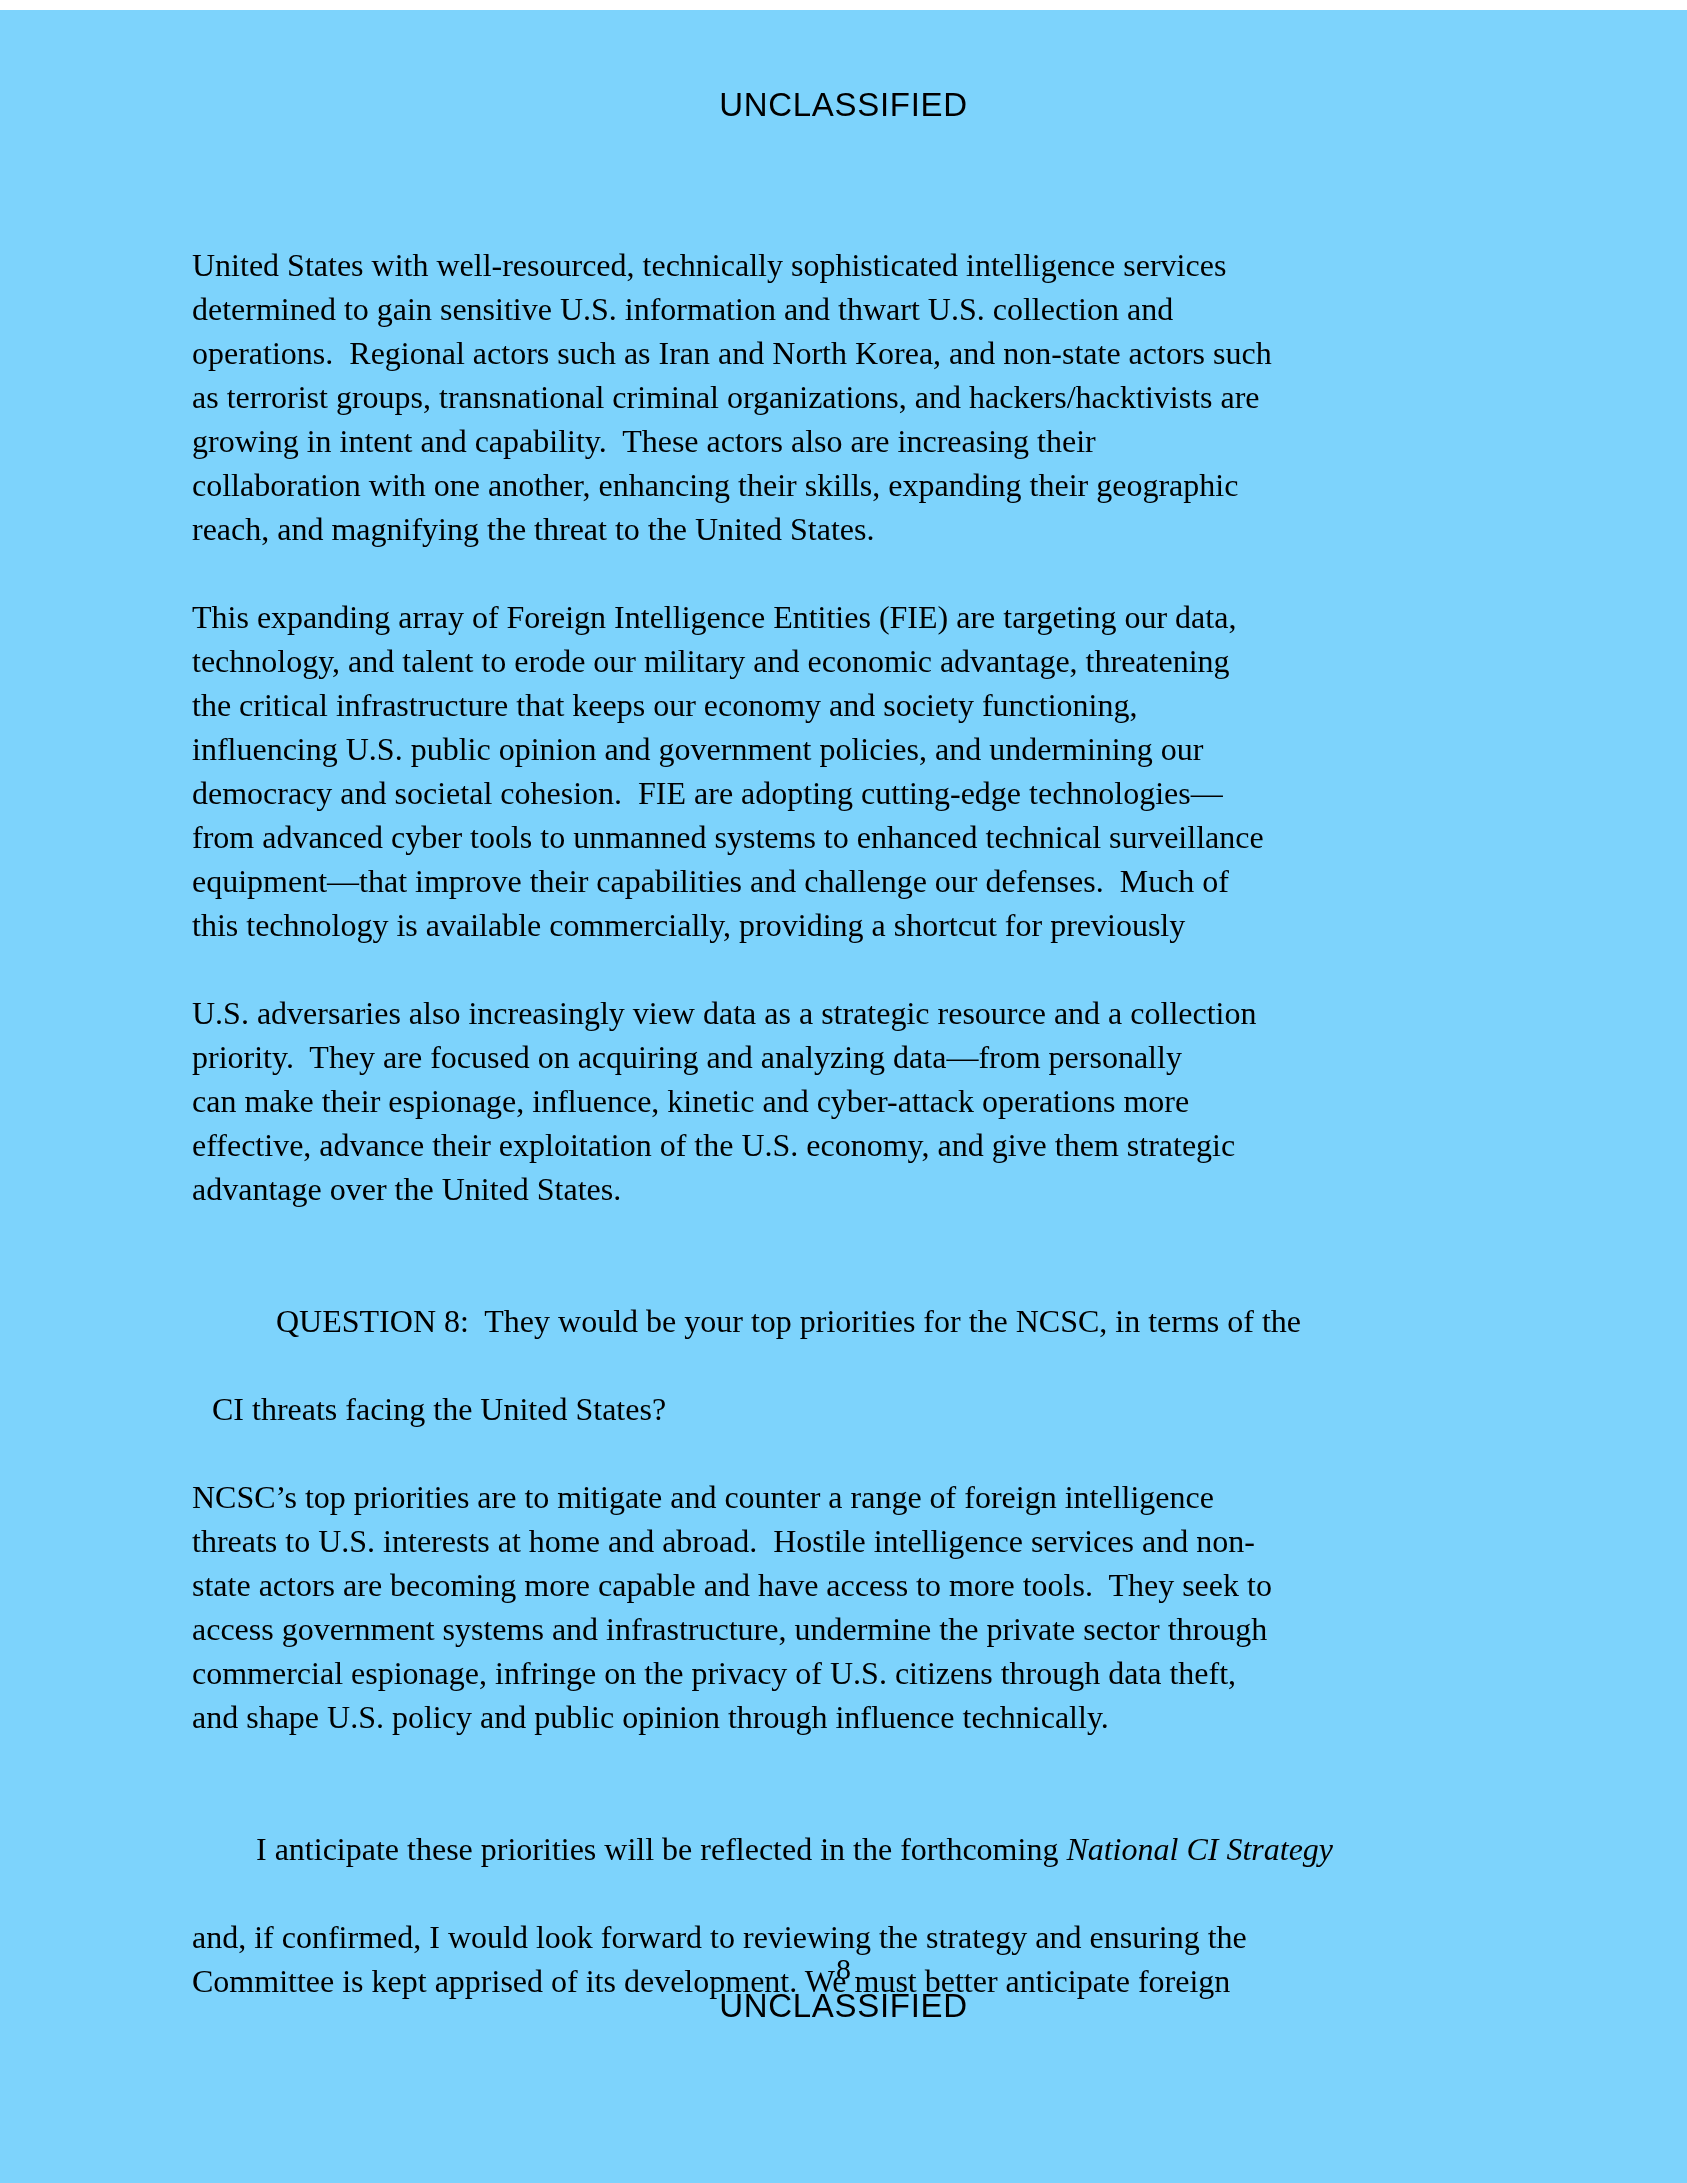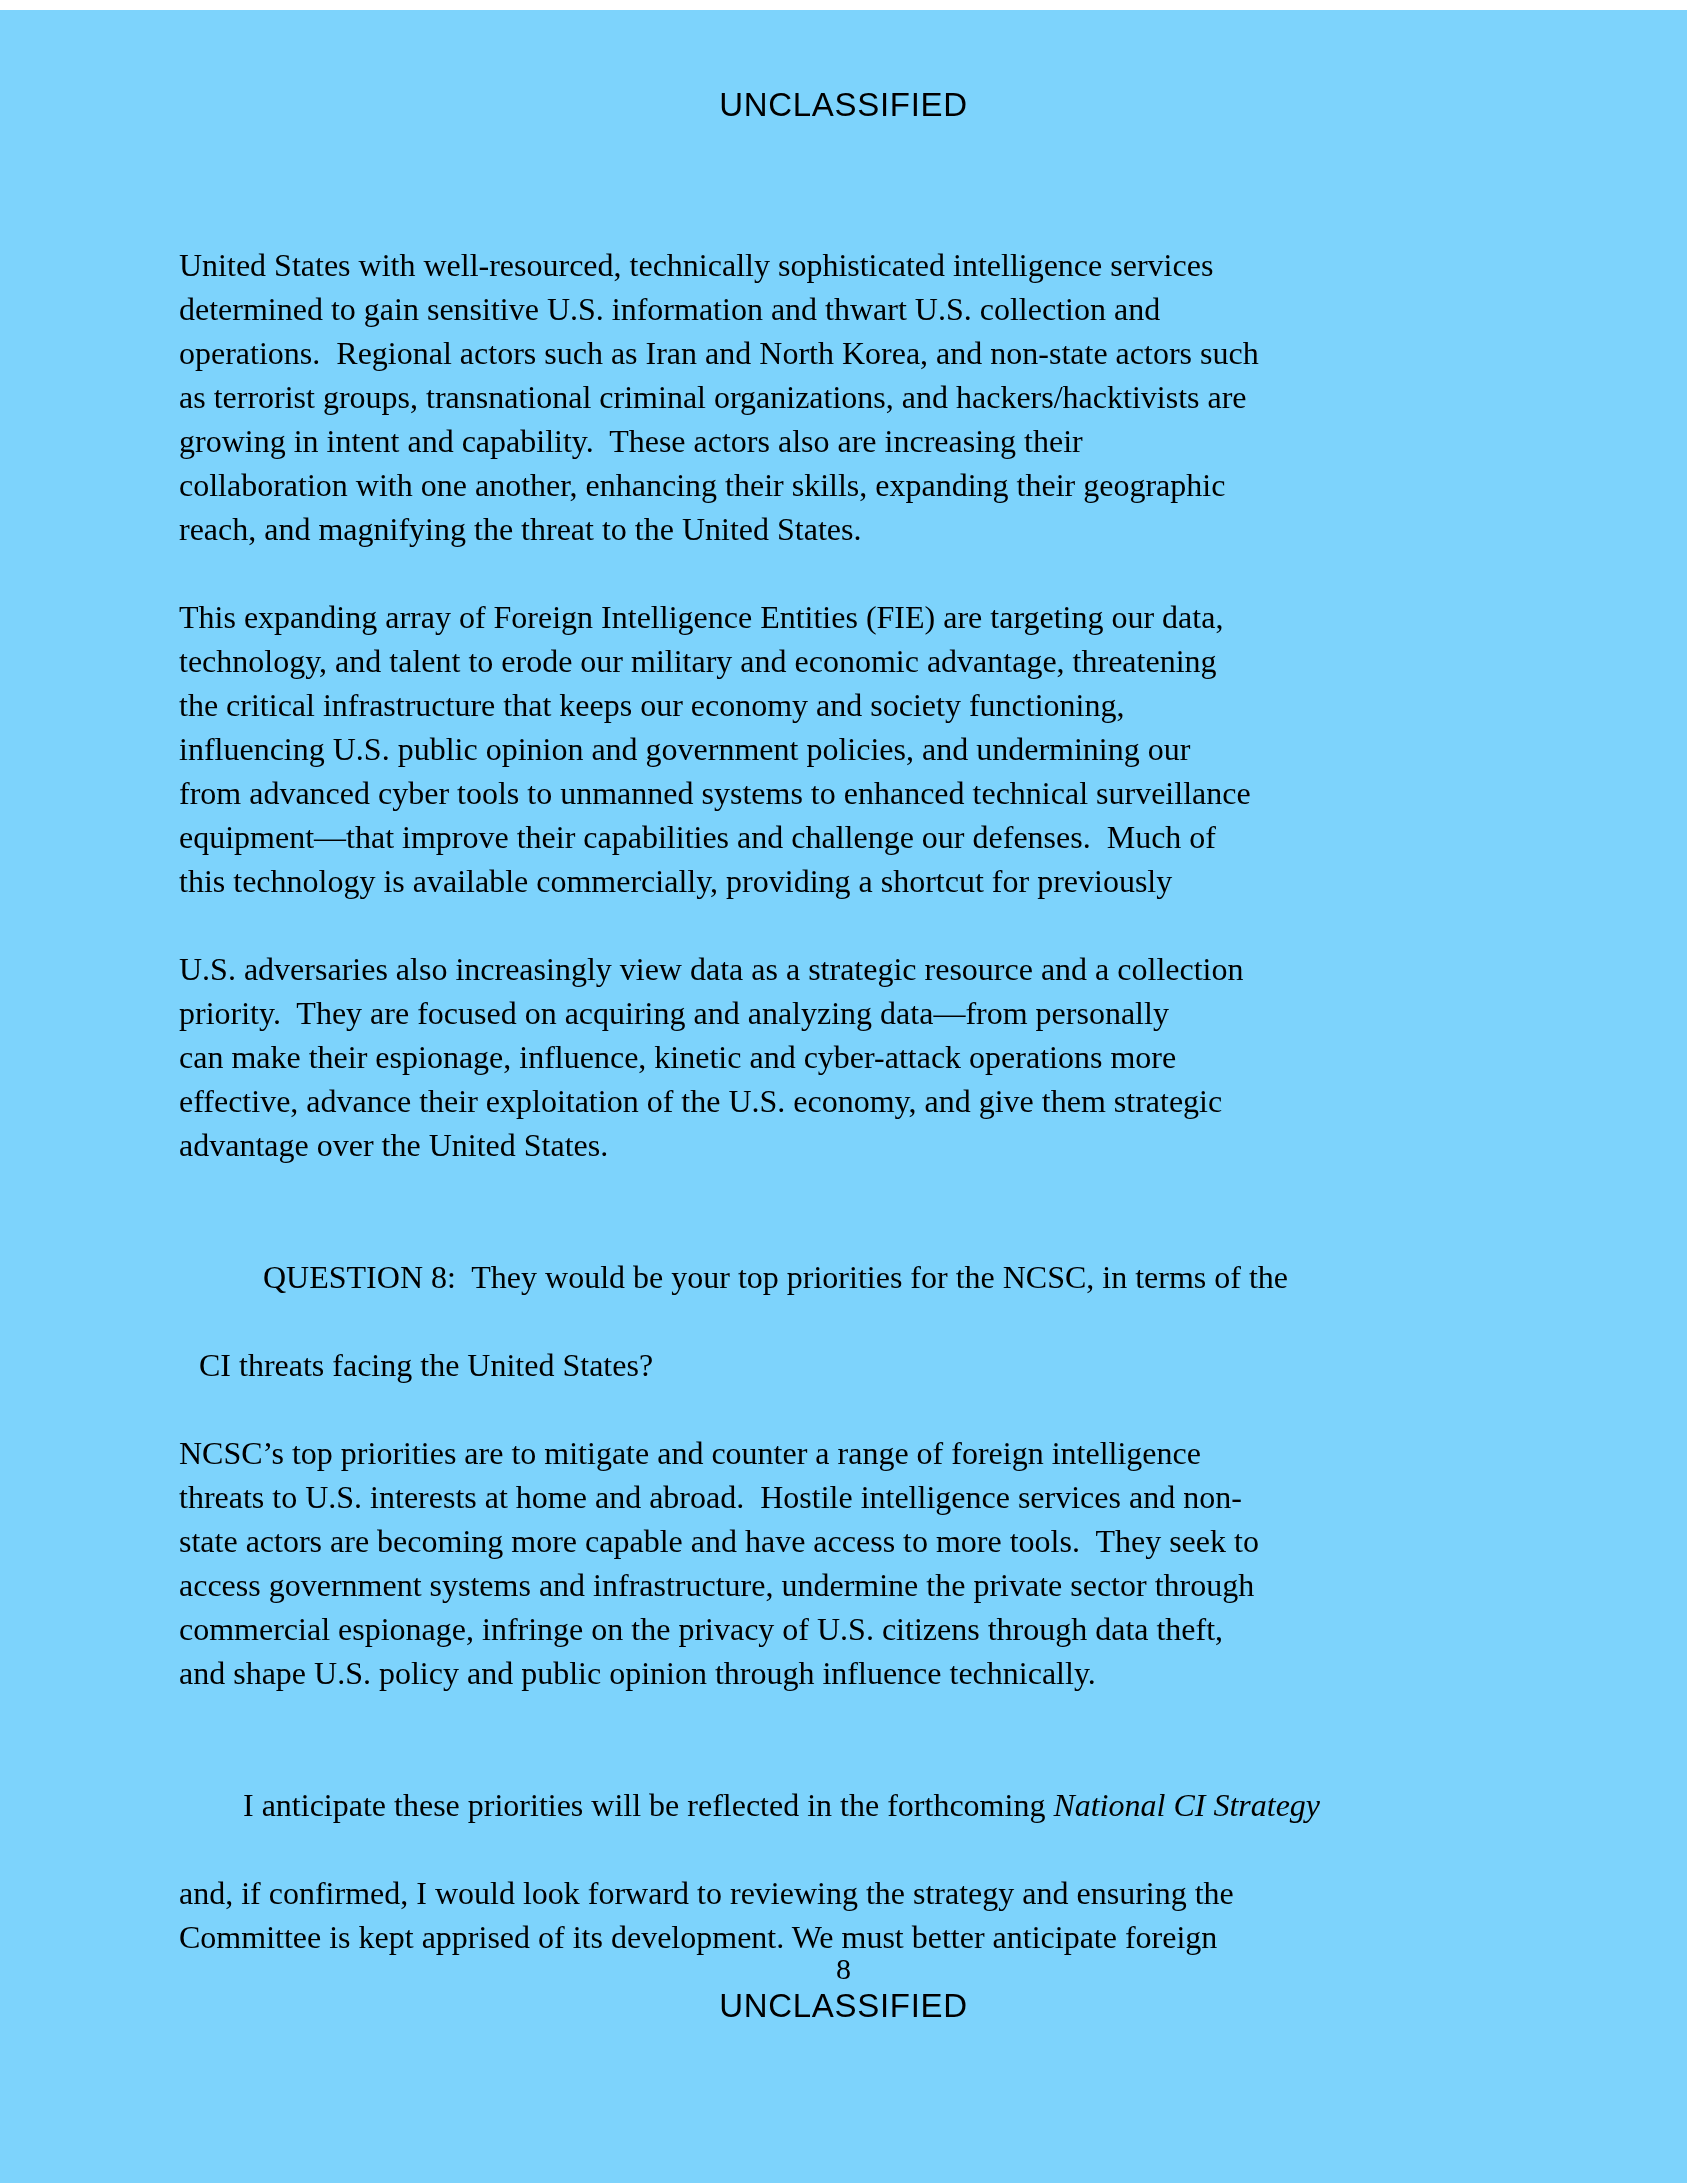--- a/index.html
+++ b/index.html
@@ -23,21 +23,21 @@
     width: 1687px;
     text-align: center;
     font-family: "Liberation Sans", sans-serif;
     font-size: 33px;
     line-height: 34px;
     letter-spacing: 0.7px;
     color: #000000;
   }
   .body-text {
     position: absolute;
-    left: 179px;
+    left: 192px;
     top: 233px;
     width: 1330px;
     font-family: "Liberation Serif", serif;
     font-size: 32px;
     line-height: 44px;
     color: #000000;
   }
   .para {
     margin: 0 0 44px 0;
   }
@@ -92,20 +92,21 @@
         <div class="line">growing in intent and capability.  These actors also are increasing their</div>
         <div class="line">collaboration with one another, enhancing their skills, expanding their geographic</div>
         <div class="line">reach, and magnifying the threat to the United States.</div>
       </div>
 
     <div class="para">
         <div class="line">This expanding array of Foreign Intelligence Entities (FIE) are targeting our data,</div>
         <div class="line">technology, and talent to erode our military and economic advantage, threatening</div>
         <div class="line">the critical infrastructure that keeps our economy and society functioning,</div>
         <div class="line">influencing U.S. public opinion and government policies, and undermining our</div>
+        <div class="line">democracy and societal cohesion.  FIE are adopting cutting-edge technologies—</div>
         <div class="line">from advanced cyber tools to unmanned systems to enhanced technical surveillance</div>
         <div class="line">equipment—that improve their capabilities and challenge our defenses.  Much of</div>
         <div class="line">this technology is available commercially, providing a shortcut for previously</div>
       </div>
 
     <div class="para">
         <div class="line">U.S. adversaries also increasingly view data as a strategic resource and a collection</div>
         <div class="line">priority.  They are focused on acquiring and analyzing data—from personally</div>
         <div class="line">can make their espionage, influence, kinetic and cyber-attack operations more</div>
         <div class="line">effective, advance their exploitation of the U.S. economy, and give them strategic</div>

